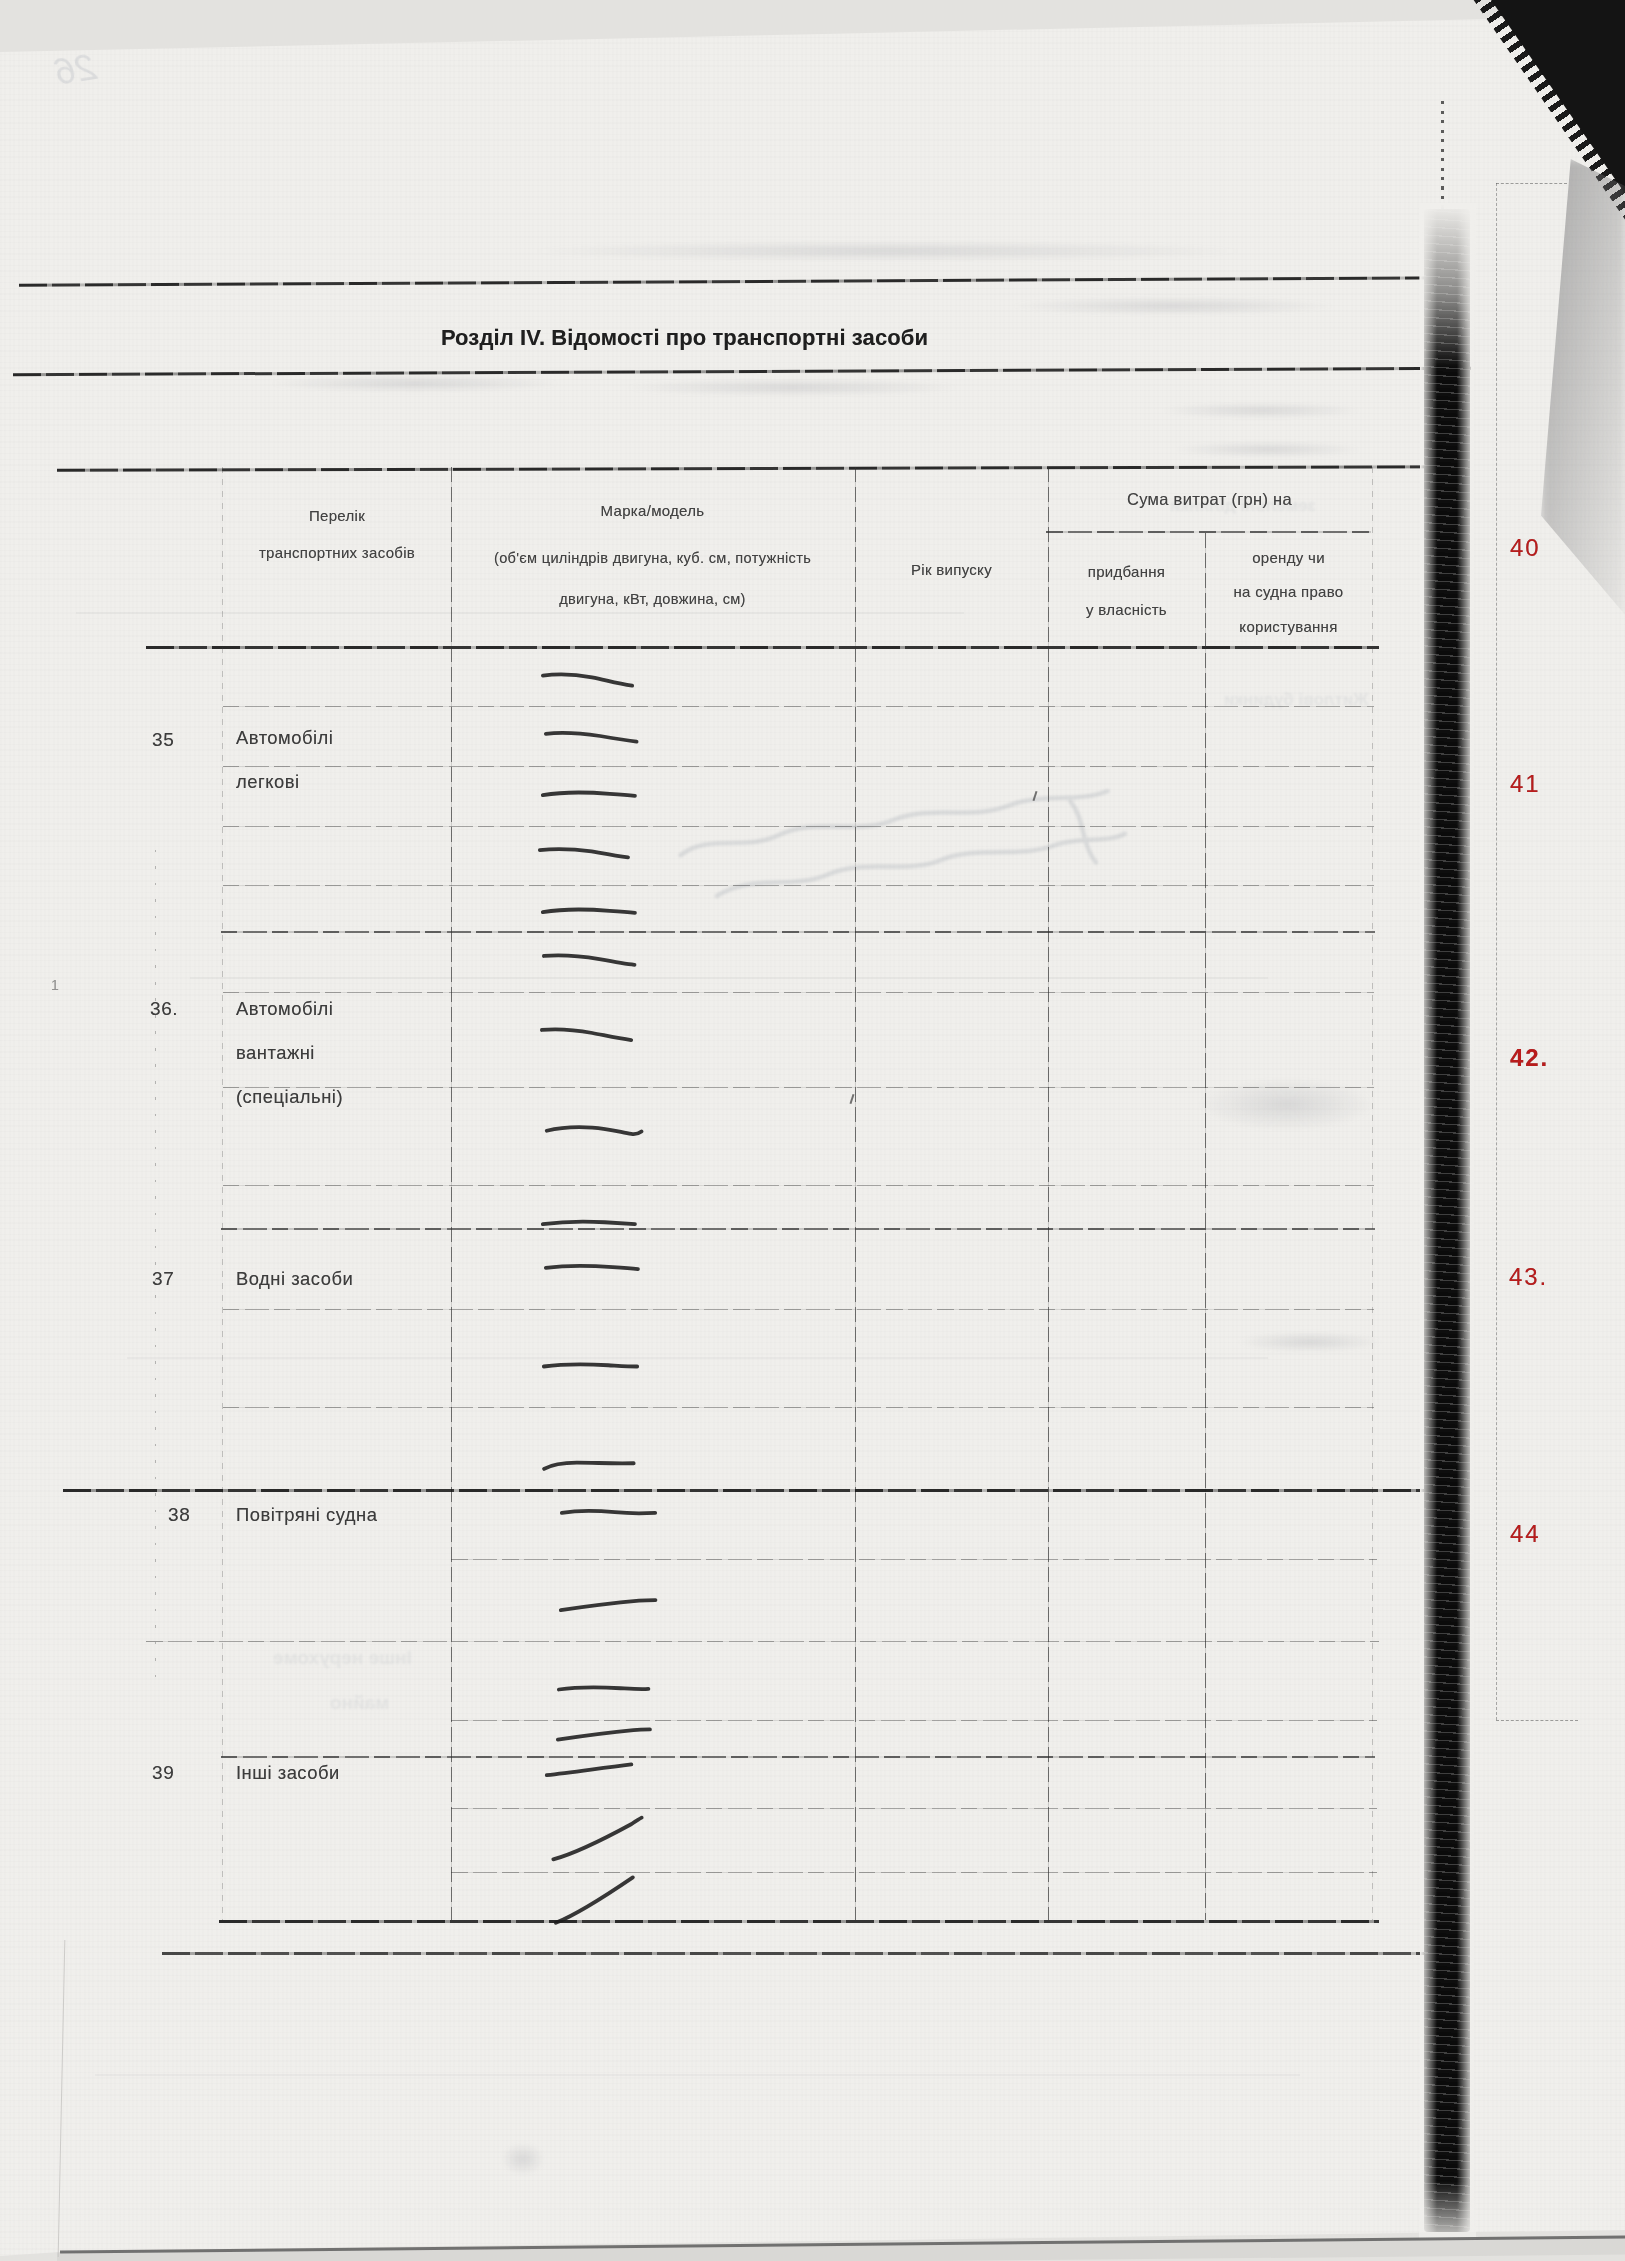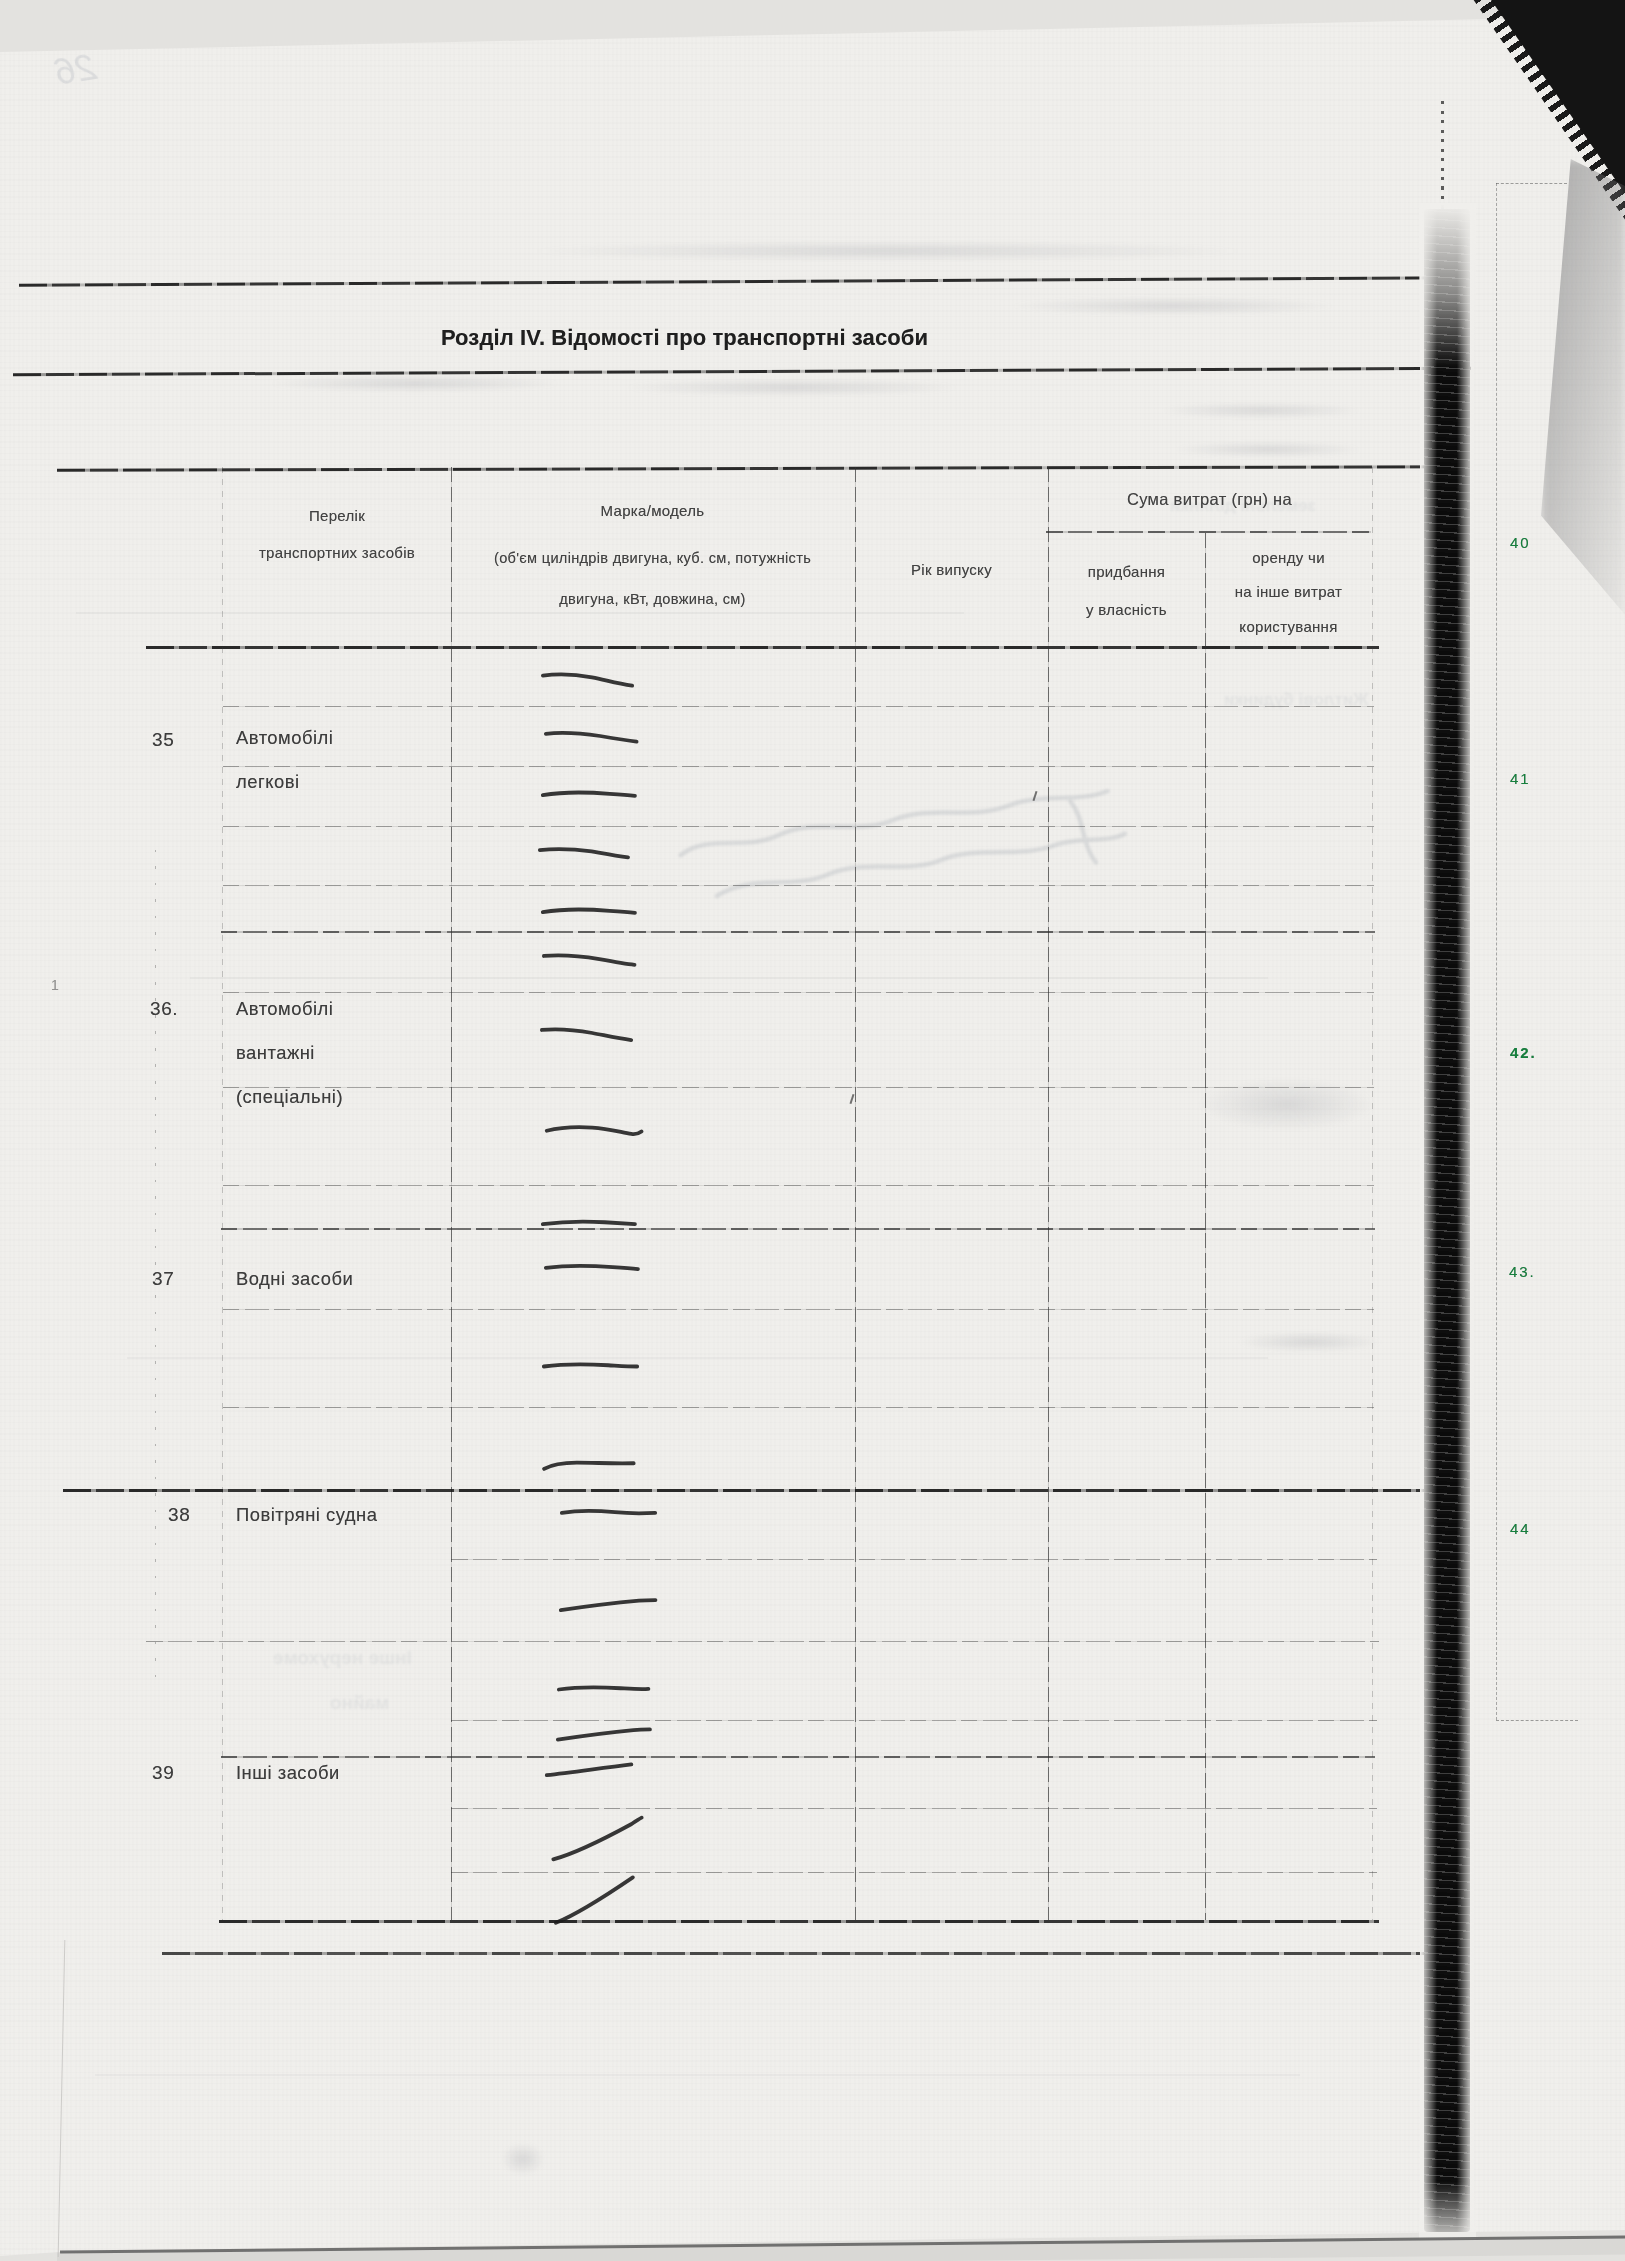--- a/index.html
+++ b/index.html
@@ -69,21 +69,21 @@
   .left-edge{position:absolute;left:61px;top:1940px;width:1.3px;height:317px;background:#c4c3c0;
                transform:rotate(1.2deg);opacity:.8;}
   .left-dotted{position:absolute;left:155px;top:850px;width:1.3px;height:837px;
                background:repeating-linear-gradient(180deg,rgba(90,90,90,.4) 0 2.5px,transparent 2.5px 16.5px);}
   
   .title{font-size:22px;font-weight:bold;color:#1f1f1f;letter-spacing:0.1px;}
   .subtitle{font-size:20px;color:#2c2c2c;letter-spacing:0.8px;}
   .hdr{font-size:15px;color:#424242;letter-spacing:0.3px;}
   .rownum{font-size:19px;color:#3c3c3c;letter-spacing:0.6px;}
   .rowlabel{font-size:18.4px;color:#3c3c3c;letter-spacing:0.5px;}
-  .marginnum{font-size:15px;color:#15803d;letter-spacing:1.9px;}
+  .marginnum{font-size:24px;color:#b91c1c;letter-spacing:1.9px;}
   .ghost-num{position:absolute;left:55px;top:49px;font-size:37px;color:#a9aeb8;opacity:.28;
              transform:scaleX(-1) rotate(9deg);filter:blur(0.6px);font-style:italic;}
   .stray{position:absolute;color:#4a4a4a;}
   .tick{position:absolute;width:1.9px;height:10px;background:#3a3a3a;transform:rotate(18deg);opacity:.7;}
 </style>
 </head>
 <body>
 
 <div id="canvas">
 
@@ -137,21 +137,21 @@
   <div class="t hdr center" style="left:223px;top:507px;width:228px;">Перелік</div>
   <div class="t hdr center" style="left:223px;top:544px;width:228px;">транспортних засобів</div>
   <div class="t hdr center" style="left:451px;top:502px;width:403px;">Марка/модель</div>
   <div class="t hdr center" style="left:451px;top:550px;width:403px;font-size:14.6px;">(об'єм циліндрів двигуна, куб. см, потужність</div>
   <div class="t hdr center" style="left:451px;top:591px;width:403px;font-size:14.6px;">двигуна, кВт, довжина, см)</div>
   <div class="t hdr center" style="left:855px;top:561px;width:193px;">Рік випуску</div>
   <div class="t hdr center" style="left:1048px;top:490px;width:323px;font-size:16.5px;">Сума витрат (грн) на</div>
   <div class="t hdr center" style="left:1048px;top:563px;width:157px;">придбання</div>
   <div class="t hdr center" style="left:1048px;top:601px;width:157px;">у власність</div>
   <div class="t hdr center" style="left:1205px;top:549px;width:167px;">оренду чи</div>
-  <div class="t hdr center" style="left:1205px;top:583px;width:167px;">на інше витрат</div>
+  <div class="t hdr center" style="left:1205px;top:583px;width:167px;">на судна право</div>
   <div class="t hdr center" style="left:1205px;top:618px;width:167px;">користування</div>
 
   <div class="t rownum" style="left:152px;top:729px;">35</div>
   <div class="t rowlabel" style="left:236px;top:727px;">Автомобілі</div>
   <div class="t rowlabel" style="left:236px;top:771px;">легкові</div>
   <div class="hl faint" style="left:223px;top:706px;width:1151px;"></div>
   <div class="hl faint" style="left:223px;top:766px;width:1151px;"></div>
   <div class="hl faint" style="left:223px;top:826px;width:1151px;"></div>
   <div class="hl faint" style="left:223px;top:885px;width:1151px;"></div>
   <div class="hl" style="left:221px;top:931px;width:1154px;"></div>

